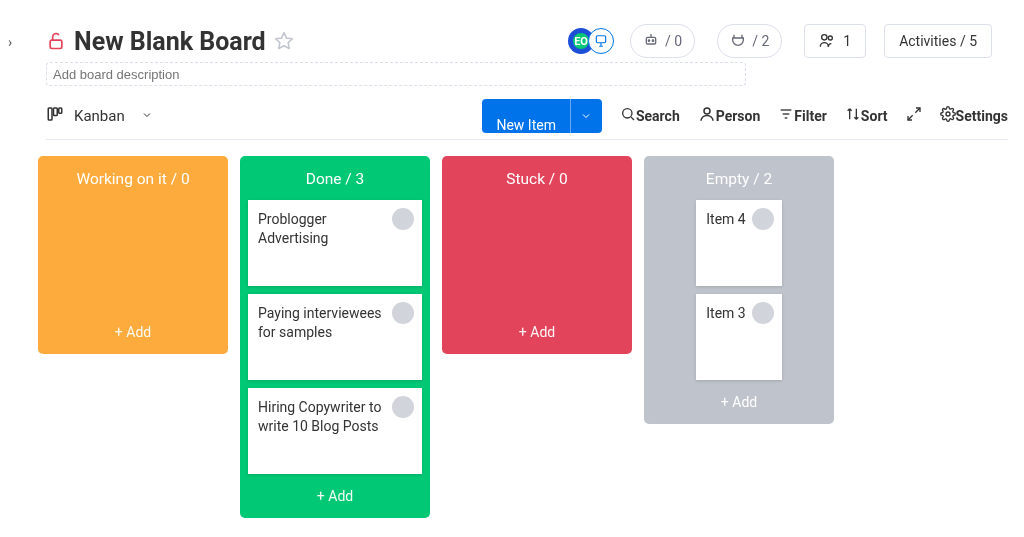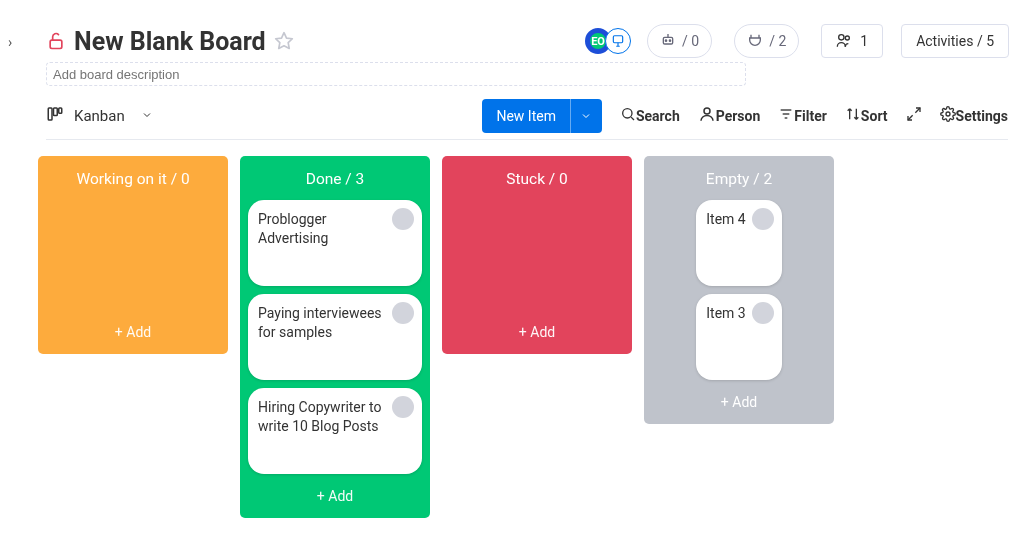--- a/index.html
+++ b/index.html
@@ -1,45 +1,45 @@
 <!DOCTYPE html>
 <html><head>
 <meta charset="utf-8">
 <style>
   * { box-sizing: border-box; }
   html, body { margin:0; padding:0; font-family: -apple-system, BlinkMacSystemFont, "Segoe UI", Roboto, Helvetica, Arial, sans-serif; font-size:14px; color:#333; background:#fff; height:537px; width:1024px; overflow:hidden;}
   .root { width:1024px; height:537px; position:relative; }
   .collapse-handle { position:absolute; top:34px; left:2px; width:16px; height:16px; display:flex; align-items:center; justify-content:center; color:#555; cursor:pointer;}
-  .header-area { position:absolute; top:24px; left:46px; right:15px; }
+  .header-area { position:absolute; top:24px; left:46px; right:32px; }
   .title-row { display:flex; align-items:center; gap:8px; }
   .lock-icon { color:#e2445c; display:flex; }
   .board-title { font-size:25px; font-weight:700; color:#333; }
   .star-icon { color:#c5c7d0; display:flex; }
   .title-spacer { flex:1; }
   .avatar-row { display:flex; align-items:center; gap:-4px;}
   .av { width:26px; height:26px; border-radius:50%; border:5px solid #1d4ed8; margin-right:-6px; display:flex; align-items:center; justify-content:center; font-size:11px; font-weight:700; color:#fff;}
   .av1 { background:#00c875;}
   .av2 { background:#fff; color:#0073ea; border:1px solid #0073ea;}
   .pill { margin-left:14px; display:flex; align-items:center; gap:6px; height:34px; padding:0 12px; border:1px solid #dcdfec; border-radius:17px; color:#676879; font-size:14px;}
   .pill svg { flex-shrink:0;}
   .btn-outline { display:flex; align-items:center; gap:8px; height:34px; padding:0 14px; border:1px solid #dcdfec; border-radius:4px; background:#fff; color:#333;}
   .desc-input { margin-top:4px; width:700px; max-width:700px; border:1px dashed #dcdfec; border-radius:4px; height:24px; padding:2px 6px; font-size:13px; color:#9a9ea8; }
   .toolbar { position:absolute; top:100px; left:46px; right:16px; height:40px; display:flex; align-items:center; gap:18px; border-bottom:1px solid #e6e9ef; padding-bottom:8px;}
   .view-picker { display:flex; align-items:center; gap:10px; color:#333; font-size:15px;}
   .spacer { flex:1; }
-  .btn-primary { height:34px; display:flex; align-items:center; background:#0073ea; color:#fff; border-radius:4px; overflow:hidden;}
+  .btn-primary { height:34px; display:flex; align-items:flex-end; background:#0073ea; color:#fff; border-radius:4px; overflow:hidden;}
   .btn-primary .lbl { padding:0 14px; }
   .btn-primary .caret { width:32px; height:34px; border-left:1px solid rgba(255,255,255,.4); display:flex; align-items:center; justify-content:center;}
   .tbitem { display:flex; align-items:center; color:#333; font-size:14px;font-weight:bold;}
   .tbitem svg { stroke:#333; }
   .iconbtn { display:flex; align-items:center; justify-content:center;}
   .board { position:absolute; top:156px; left:38px; right:16px; bottom:0; overflow:auto; display:flex; gap:12px; align-items:flex-start; }
   .col { width:190px; border-radius:5px; padding:8px; display:flex; flex-direction:column; gap:8px;align-items:center;}
   .col-header { color:#fff; font-size:15.5px; padding:6px 2px 4px 2px; }
-  .card { background:#fff; border-radius:16px; box-shadow:0 1px 3px rgba(0,0,0,.15); padding:10px; min-height:86px; position:relative; color:#333; font-size:14px; line-height:1.35;}
+  .card { background:#fff; border-radius:0; box-shadow:0 1px 3px rgba(0,0,0,.15); padding:10px; min-height:86px; position:relative; color:#333; font-size:14px; line-height:1.35;}
   .card .dot { position:absolute; top:8px; right:8px; width:22px; height:22px; border-radius:50%; background:#d2d4dc;}
   .add-btn { color:rgba(255,255,255,.95); font-size:14px; padding:6px 2px; }
   .col-orange { background:#fdab3d; }
   .col-green  { background:#00c875; }
   .col-red    { background:#e2445c; }
   .col-gray   { background:#bfc3cb; }
   .col-gray .col-header, .col-gray .add-btn { color: #fff; }
 </style>
 </head>
 <body>

